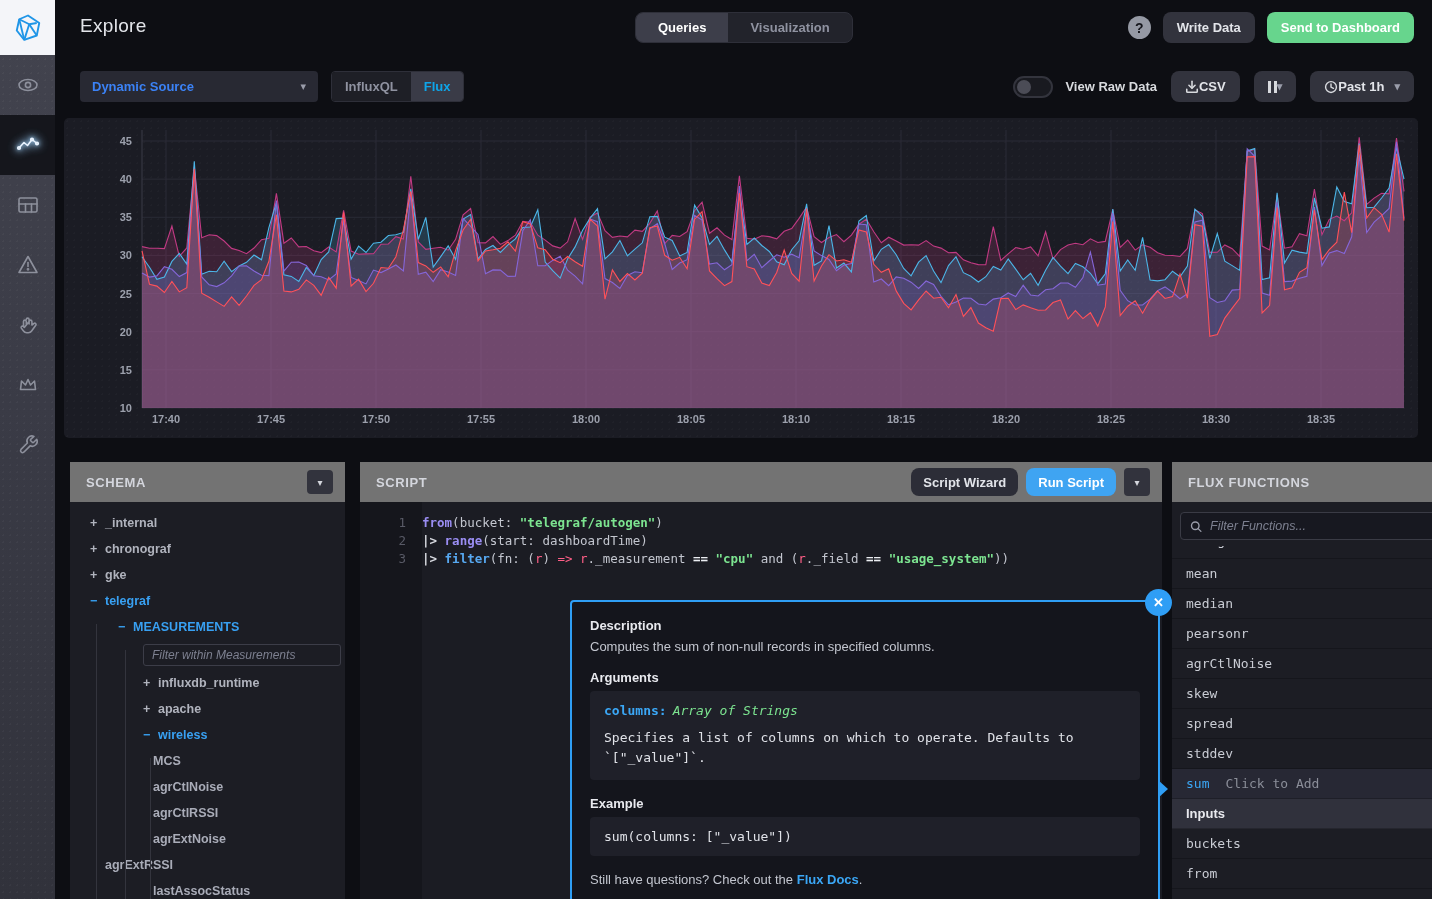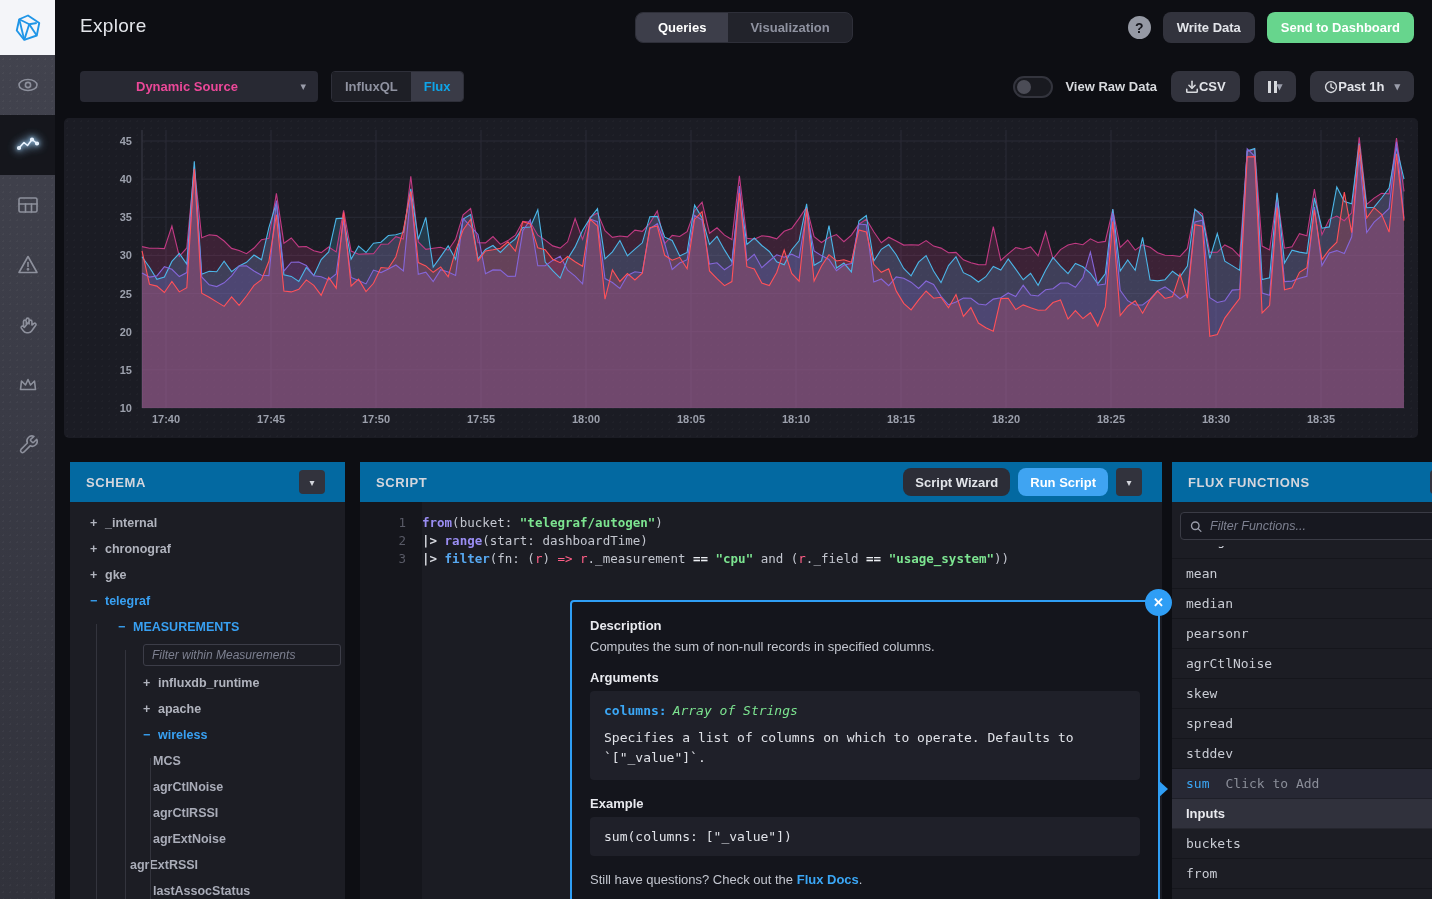--- a/index.html
+++ b/index.html
@@ -31,21 +31,21 @@
   .help-circle { width:23px; height:23px; border-radius:50%; background:#9599a4; color:#15161c;
     font-size:14px; font-weight:bold; display:flex; align-items:center; justify-content:center; }
   .btn { height:31px; border-radius:8px; display:flex; align-items:center; padding:0 14px;
     font-size:13px; font-weight:bold; color:#e2e4e9; background:#32333d; }
   .btn.green { background:#67d58d; color:#fff; }
 
   
   .controls { position:absolute; left:55px; top:55px; width:1377px; height:63px; background:#0d0e13; }
   .dropdown { position:absolute; left:25px; top:16px; width:238px; height:31px; background:#282933;
     border-radius:4px; display:flex; align-items:center; justify-content:space-between; padding:0 12px; }
-  .dropdown .lbl { font-size:13px; font-weight:bold; color:#ec4899;margin-left:44px; }
+  .dropdown .lbl { font-size:13px; font-weight:bold; color:#3b82f6; }
   .caret { color:#9a9daa; font-size:11px; }
   .lang-toggle { position:absolute; left:276px; top:16px; height:31px; display:flex;
     border-radius:4px; overflow:hidden; border:1px solid #2e2f39; }
   .lang-seg { padding:0 13px; display:flex; align-items:center; font-size:13px; font-weight:bold;
     color:#8f92a0; background:#1e1f26; }
   .lang-seg.active { background:#3a3b47; color:#0ea5e9; }
   .ctrl-right { position:absolute; right:18px; top:16px; height:31px; display:flex; align-items:center; gap:14px; }
   .toggle-pill { width:40px; height:22px; border-radius:11px; background:#191a20; border:2px solid #33343d;
     display:flex; align-items:center; padding:2px; }
   .toggle-knob { width:14px; height:14px; border-radius:50%; background:#4b4c56; }
@@ -56,22 +56,22 @@
 
   
   .chart-panel { position:absolute; left:64px; top:118px; width:1354px; height:320px;
     background:#1b1c24; border-radius:5px;
     background-image:radial-gradient(rgba(255,255,255,.022) 1px, transparent 1px);
     background-size:7px 7px; }
   .chart-panel svg { display:block; }
 
   
   .panel { position:absolute; background:#1c1d24; overflow:hidden; }
-  .panel-header { height:40px; background:#0369a1; display:flex; align-items:center;
-    justify-content:space-between; padding:0 20px 0 16px; }
+  .panel-header { height:40px; background:#737373; display:flex; align-items:center;
+    justify-content:space-between; padding:0 12px 0 16px; }
   .panel-title { font-size:13px; font-weight:bold; letter-spacing:.6px; color:#d4d6dd; }
   .sq-btn { width:26px; height:24px; background:#32333d; border-radius:4px; display:flex;
     align-items:center; justify-content:center; color:#d4d6dd; font-size:10px; }
 
   
   .schema-body { position:relative; height:397px; overflow:hidden; padding-top:8px; }
   .tree-row { height:26px; display:flex; align-items:center; font-size:12.5px; font-weight:bold; }
   .tree-exp { width:15px; font-weight:bold; }
   .tree-row.c-gray, .tree-row.c-gray .tree-exp { color:#b0b3bd; }
   .tree-row.c-blue, .tree-row.c-blue .tree-exp { color:#38a0f2; }
@@ -354,21 +354,21 @@
       </div>
       <div class="tree-row c-leaf" style="padding-left:83px">
         <span>agrCtlNoise</span>
       </div>
       <div class="tree-row c-leaf" style="padding-left:83px">
         <span>agrCtlRSSI</span>
       </div>
       <div class="tree-row c-leaf" style="padding-left:83px">
         <span>agrExtNoise</span>
       </div>
-      <div class="tree-row c-leaf" style="padding-left:60px">
+      <div class="tree-row c-leaf" style="padding-left:35px">
         <span>agrExtRSSI</span>
       </div>
       <div class="tree-row c-leaf" style="padding-left:83px">
         <span>lastAssocStatus</span>
       </div>
     </div>
 </div>
 
 <div class="panel" style="left:360px; top:462px; width:802px; height:437px;">
   <div class="panel-header">

